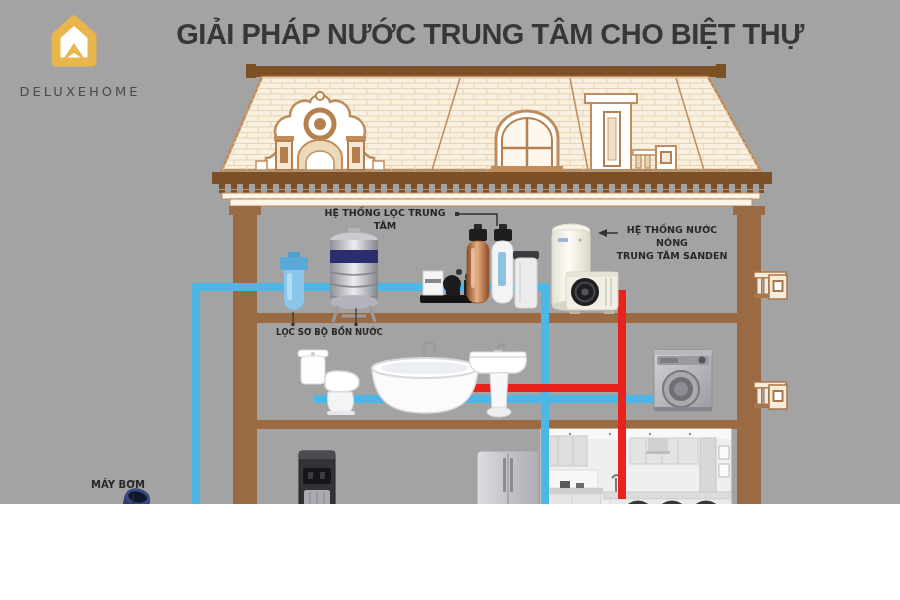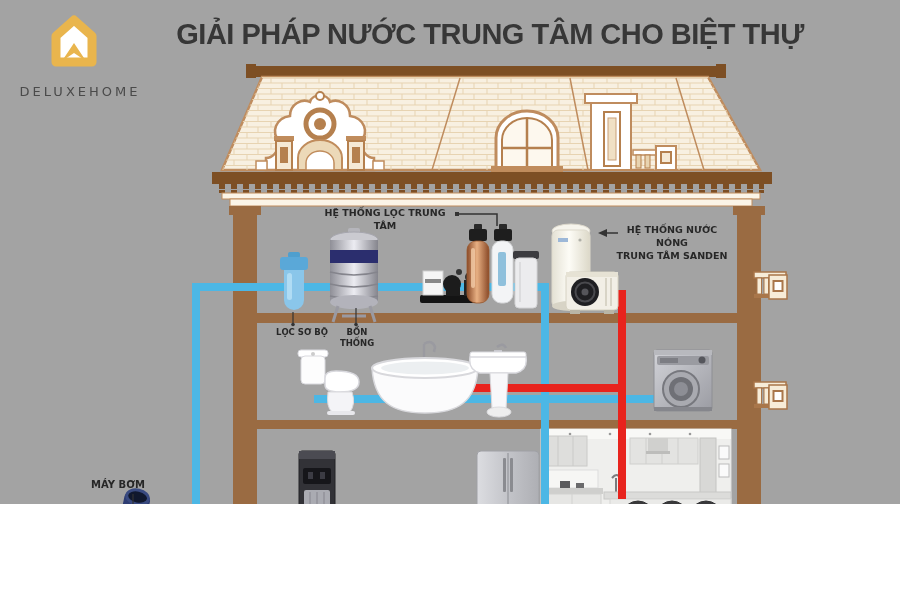--- a/index.html
+++ b/index.html
@@ -356,16 +356,16 @@
 
 <div id="title" class="lbl">GIẢI PHÁP NƯỚC TRUNG TÂM CHO BIỆT THỰ</div>
 <div id="logo-text" class="lbl">DELUXEHOME</div>
 
 <div id="lbl-hot-water" class="lbl">
   <div>HỆ THỐNG NƯỚC NÓNG</div>
   <div>TRUNG TÂM SANDEN</div>
 </div>
 <div id="lbl-central-filter" class="lbl">HỆ THỐNG LỌC TRUNG TÂM</div>
 <div id="lbl-pre-filter" class="lbl">LỌC SƠ BỘ</div>
-<div id="lbl-tank" class="lbl">BỒN THỐNG</div>
+<div id="lbl-tank" class="lbl">BỒN NƯỚC</div>
 <div id="lbl-pump" class="lbl">MÁY BƠM</div>
 
 </div>
 
 </body></html>

